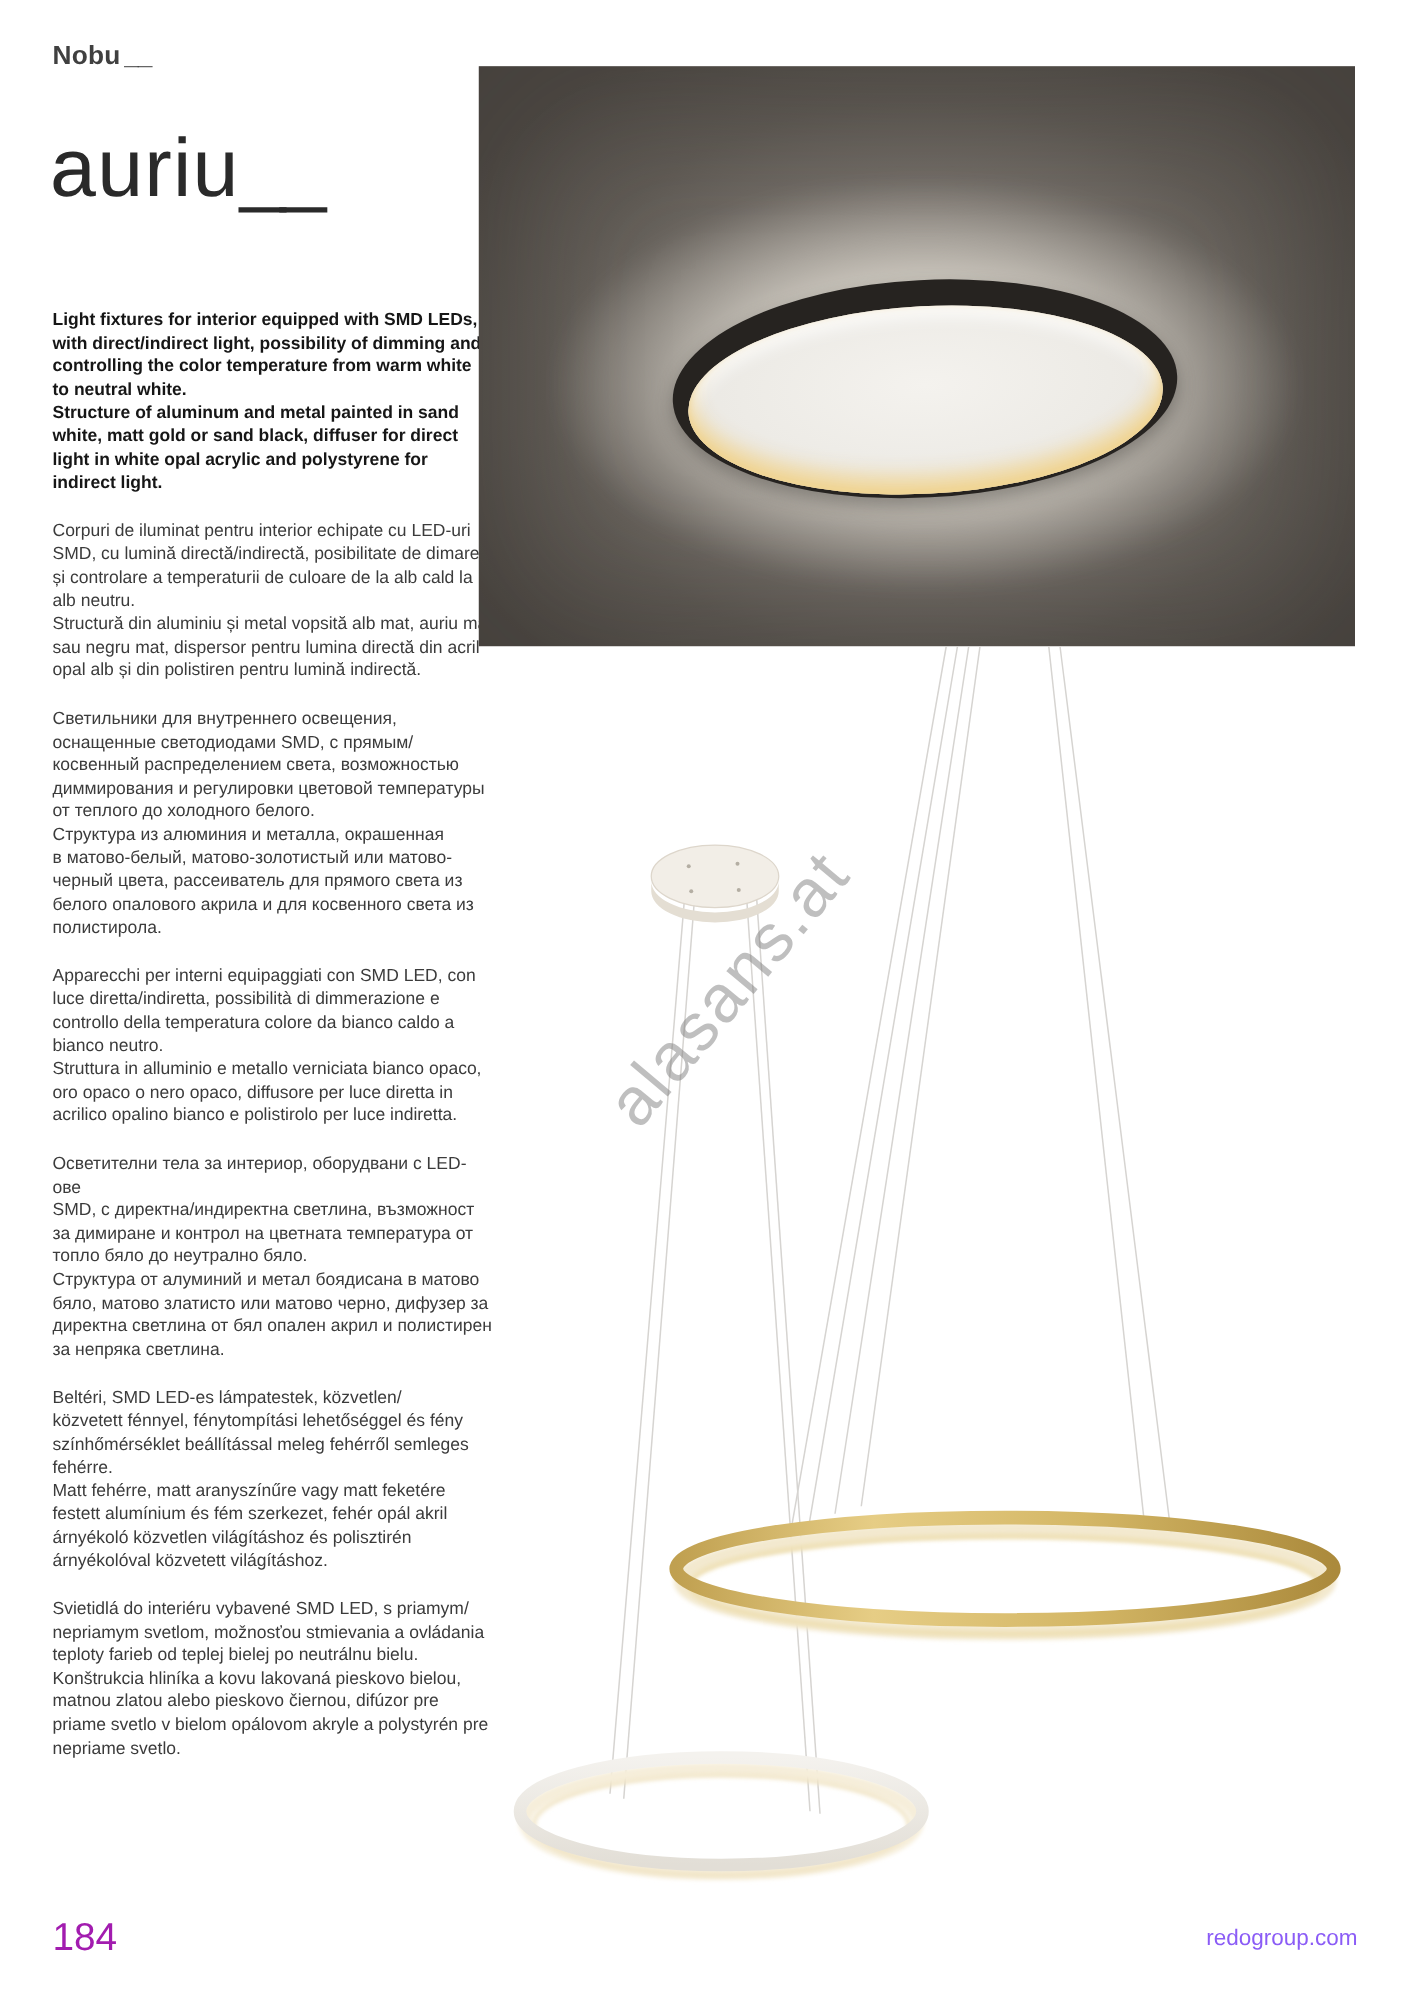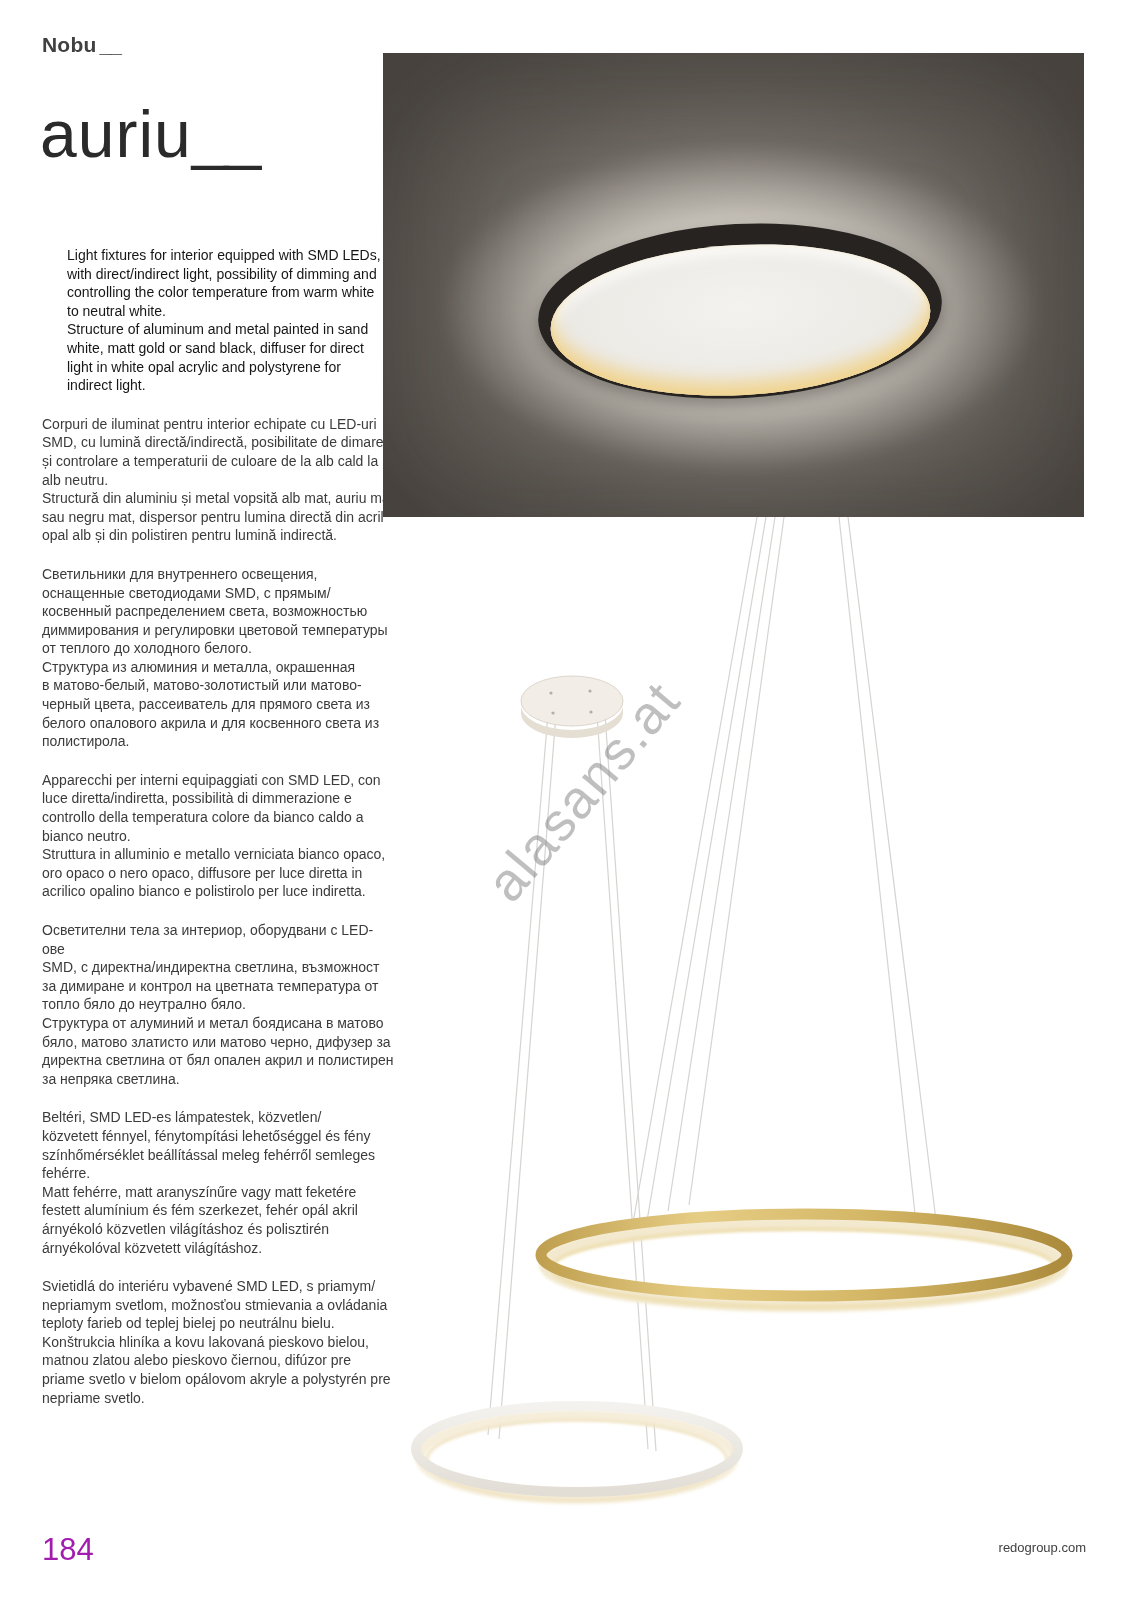--- a/index.html
+++ b/index.html
@@ -16,27 +16,27 @@
   .page-title{
     position:absolute;left:40px;top:96px;font-size:66px;font-weight:100;
     color:#2a2a2a;letter-spacing:1px;
   }
   .page-title .suffix{letter-spacing:-4px;}
   .desc-col{
     position:absolute;left:42px;top:246px;width:352px;
     font-size:14px;line-height:18.6px;color:#3b3b3b;
   }
   .para{white-space:pre-line;margin:0 0 20px 0;}
-  .para.bold{font-weight:400;color:#161616;margin-left:25px;}
+  .para.bold{font-weight:700;color:#161616;}
   
   .page-number{
     position:absolute;left:42px;top:1532px;font-size:31px;font-weight:500;color:#a21caf;
   }
   .site-link{
-    position:absolute;right:45px;top:1540px;font-size:13px;color:#404040;
+    position:absolute;right:45px;top:1540px;font-size:18px;color:#8b5cf6;
   }
   
   .photo-top{
     position:absolute;left:383px;top:53px;width:701px;height:464px;overflow:hidden;
     background:radial-gradient(ellipse 430px 310px at 51% 54%,
       #96908a 0%, #7e7872 38%, #615c56 72%, #524d48 100%);
     box-shadow:inset 0 0 120px 30px rgba(40,36,32,0.30);
   }
   .halo{
     position:absolute;left:57px;top:90px;width:600px;height:330px;border-radius:50%;

